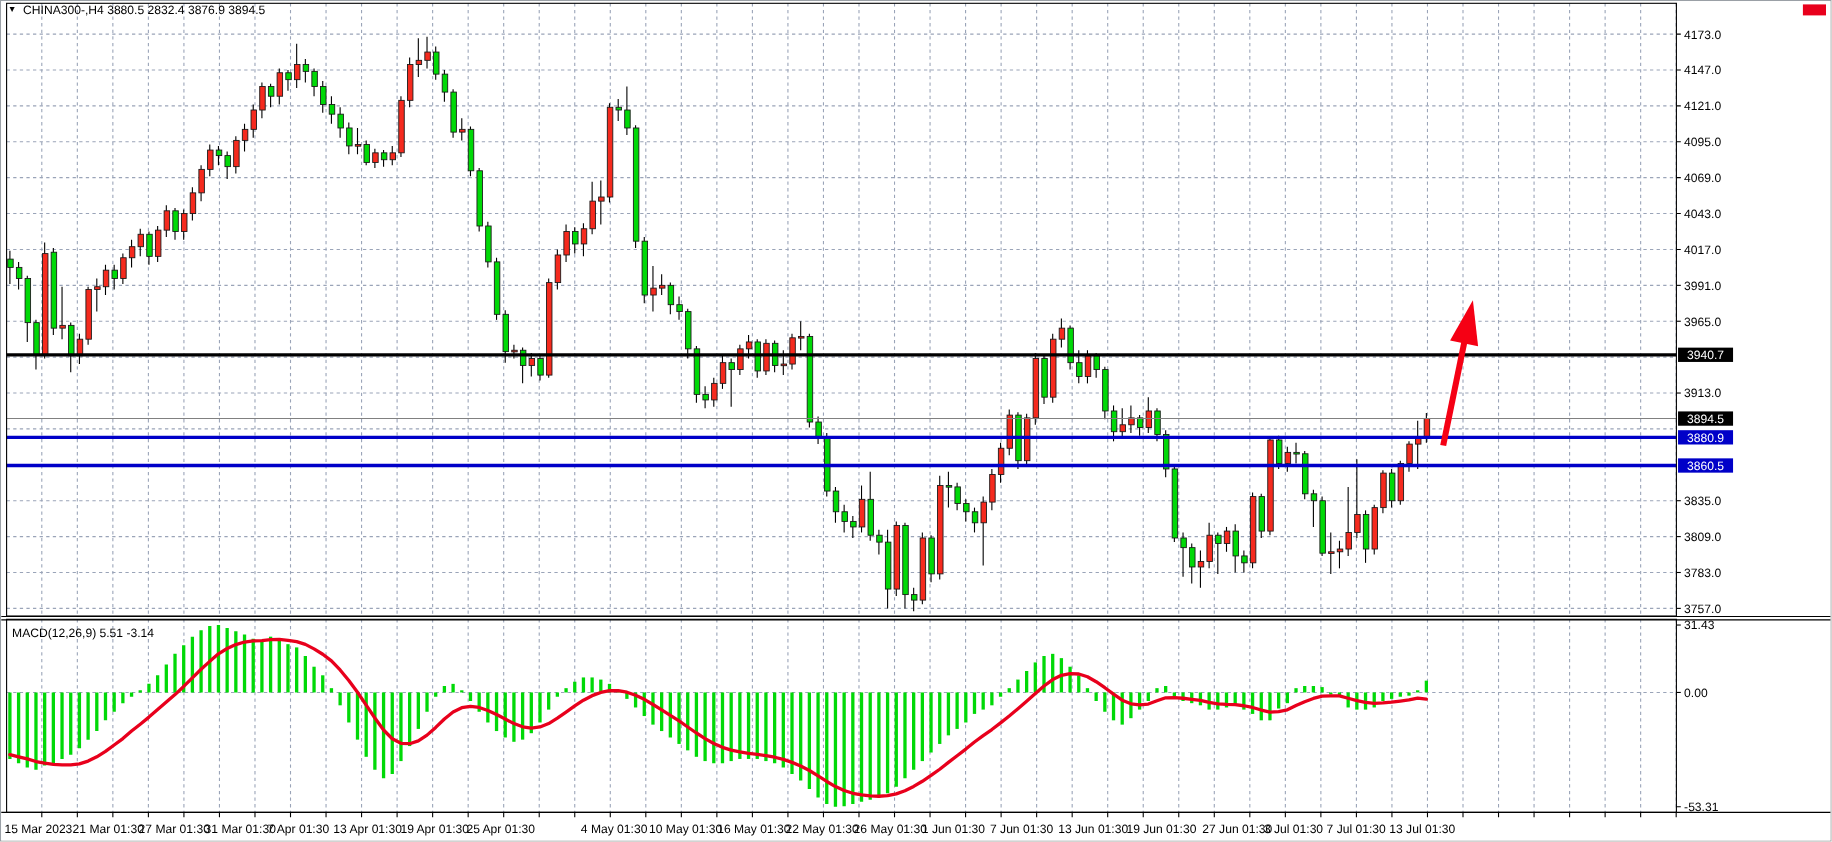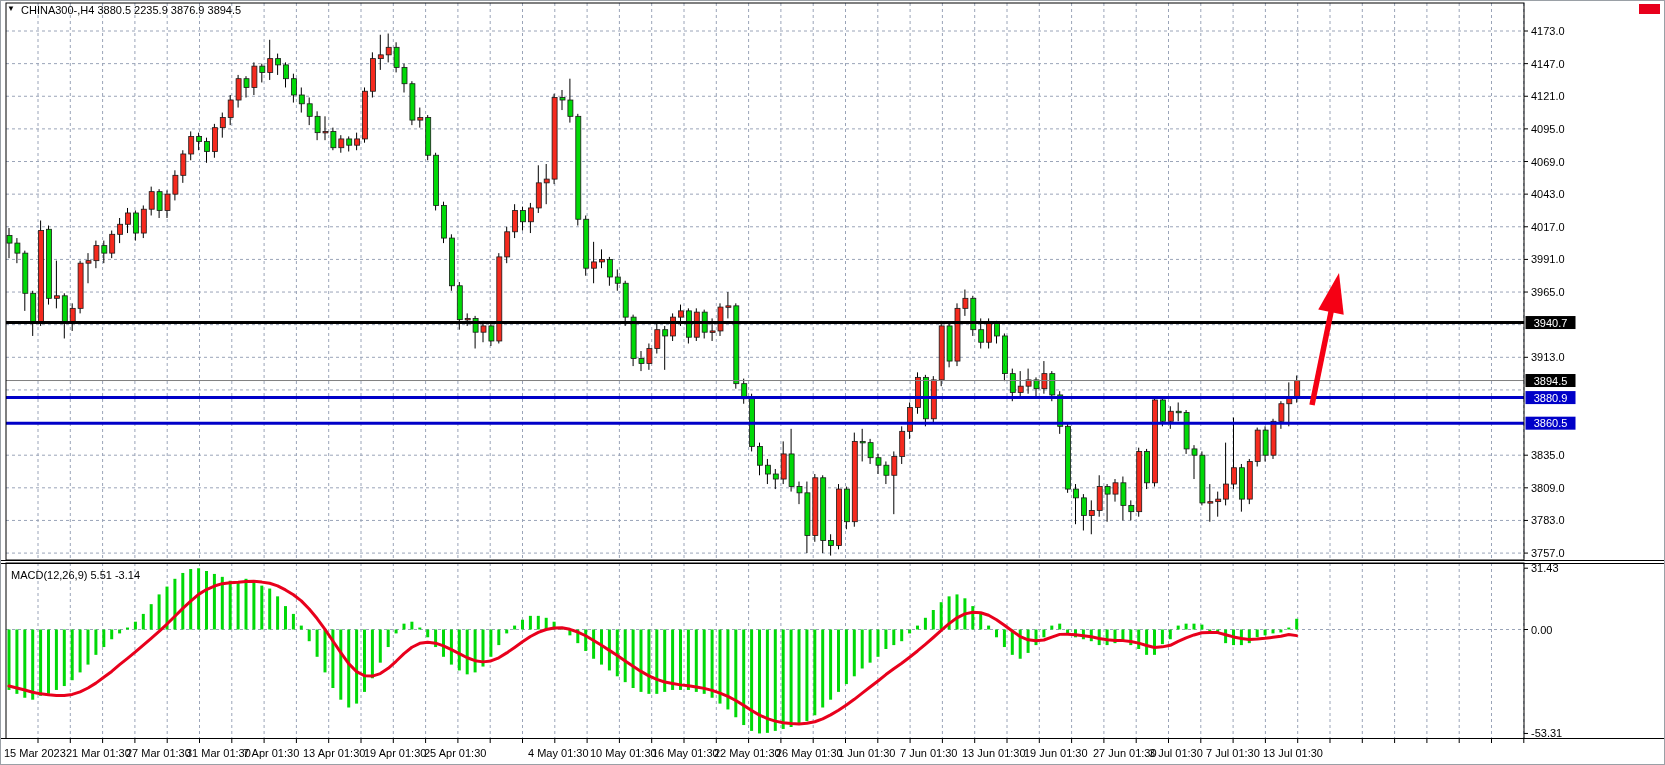--- a/index.html
+++ b/index.html
@@ -9,21 +9,21 @@
   #chart-svg{position:absolute;left:0;top:0;}
   .titlebar-text{position:absolute;left:20px;top:3px;font-size:11px;color:#000;z-index:5;}
   .tri-icon{position:absolute;left:6px;top:3px;font-size:8px;color:#000;z-index:5;}
   .corner-marker{position:absolute;left:1638px;top:3px;width:21px;height:10px;background:#e8001c;z-index:5;}
 </style>
 </head>
 <body>
 
 <div class="window">
   <span class="tri-icon">▼</span>
-  <span class="titlebar-text">CHINA300-,H4  3880.5 2235.9 3876.9 3894.5</span>
+  <span class="titlebar-text">CHINA300-,H4  3880.5 2832.4 3876.9 3894.5</span>
   <span class="corner-marker"></span>
   <svg id="chart-svg" width="1665" height="765">
       <rect x="0" y="0" width="1665" height="765" fill="#ffffff"></rect>
       <g stroke="#9aa4b8" stroke-width="1" stroke-dasharray="3,3">
         <line x1="37" y1="2" x2="37" y2="559"></line>
         <line x1="37" y1="562" x2="37" y2="737.5"></line>
         <line x1="69.3" y1="2" x2="69.3" y2="559"></line>
         <line x1="69.3" y1="562" x2="69.3" y2="737.5"></line>
         <line x1="101.6" y1="2" x2="101.6" y2="559"></line>
         <line x1="101.6" y1="562" x2="101.6" y2="737.5"></line>

